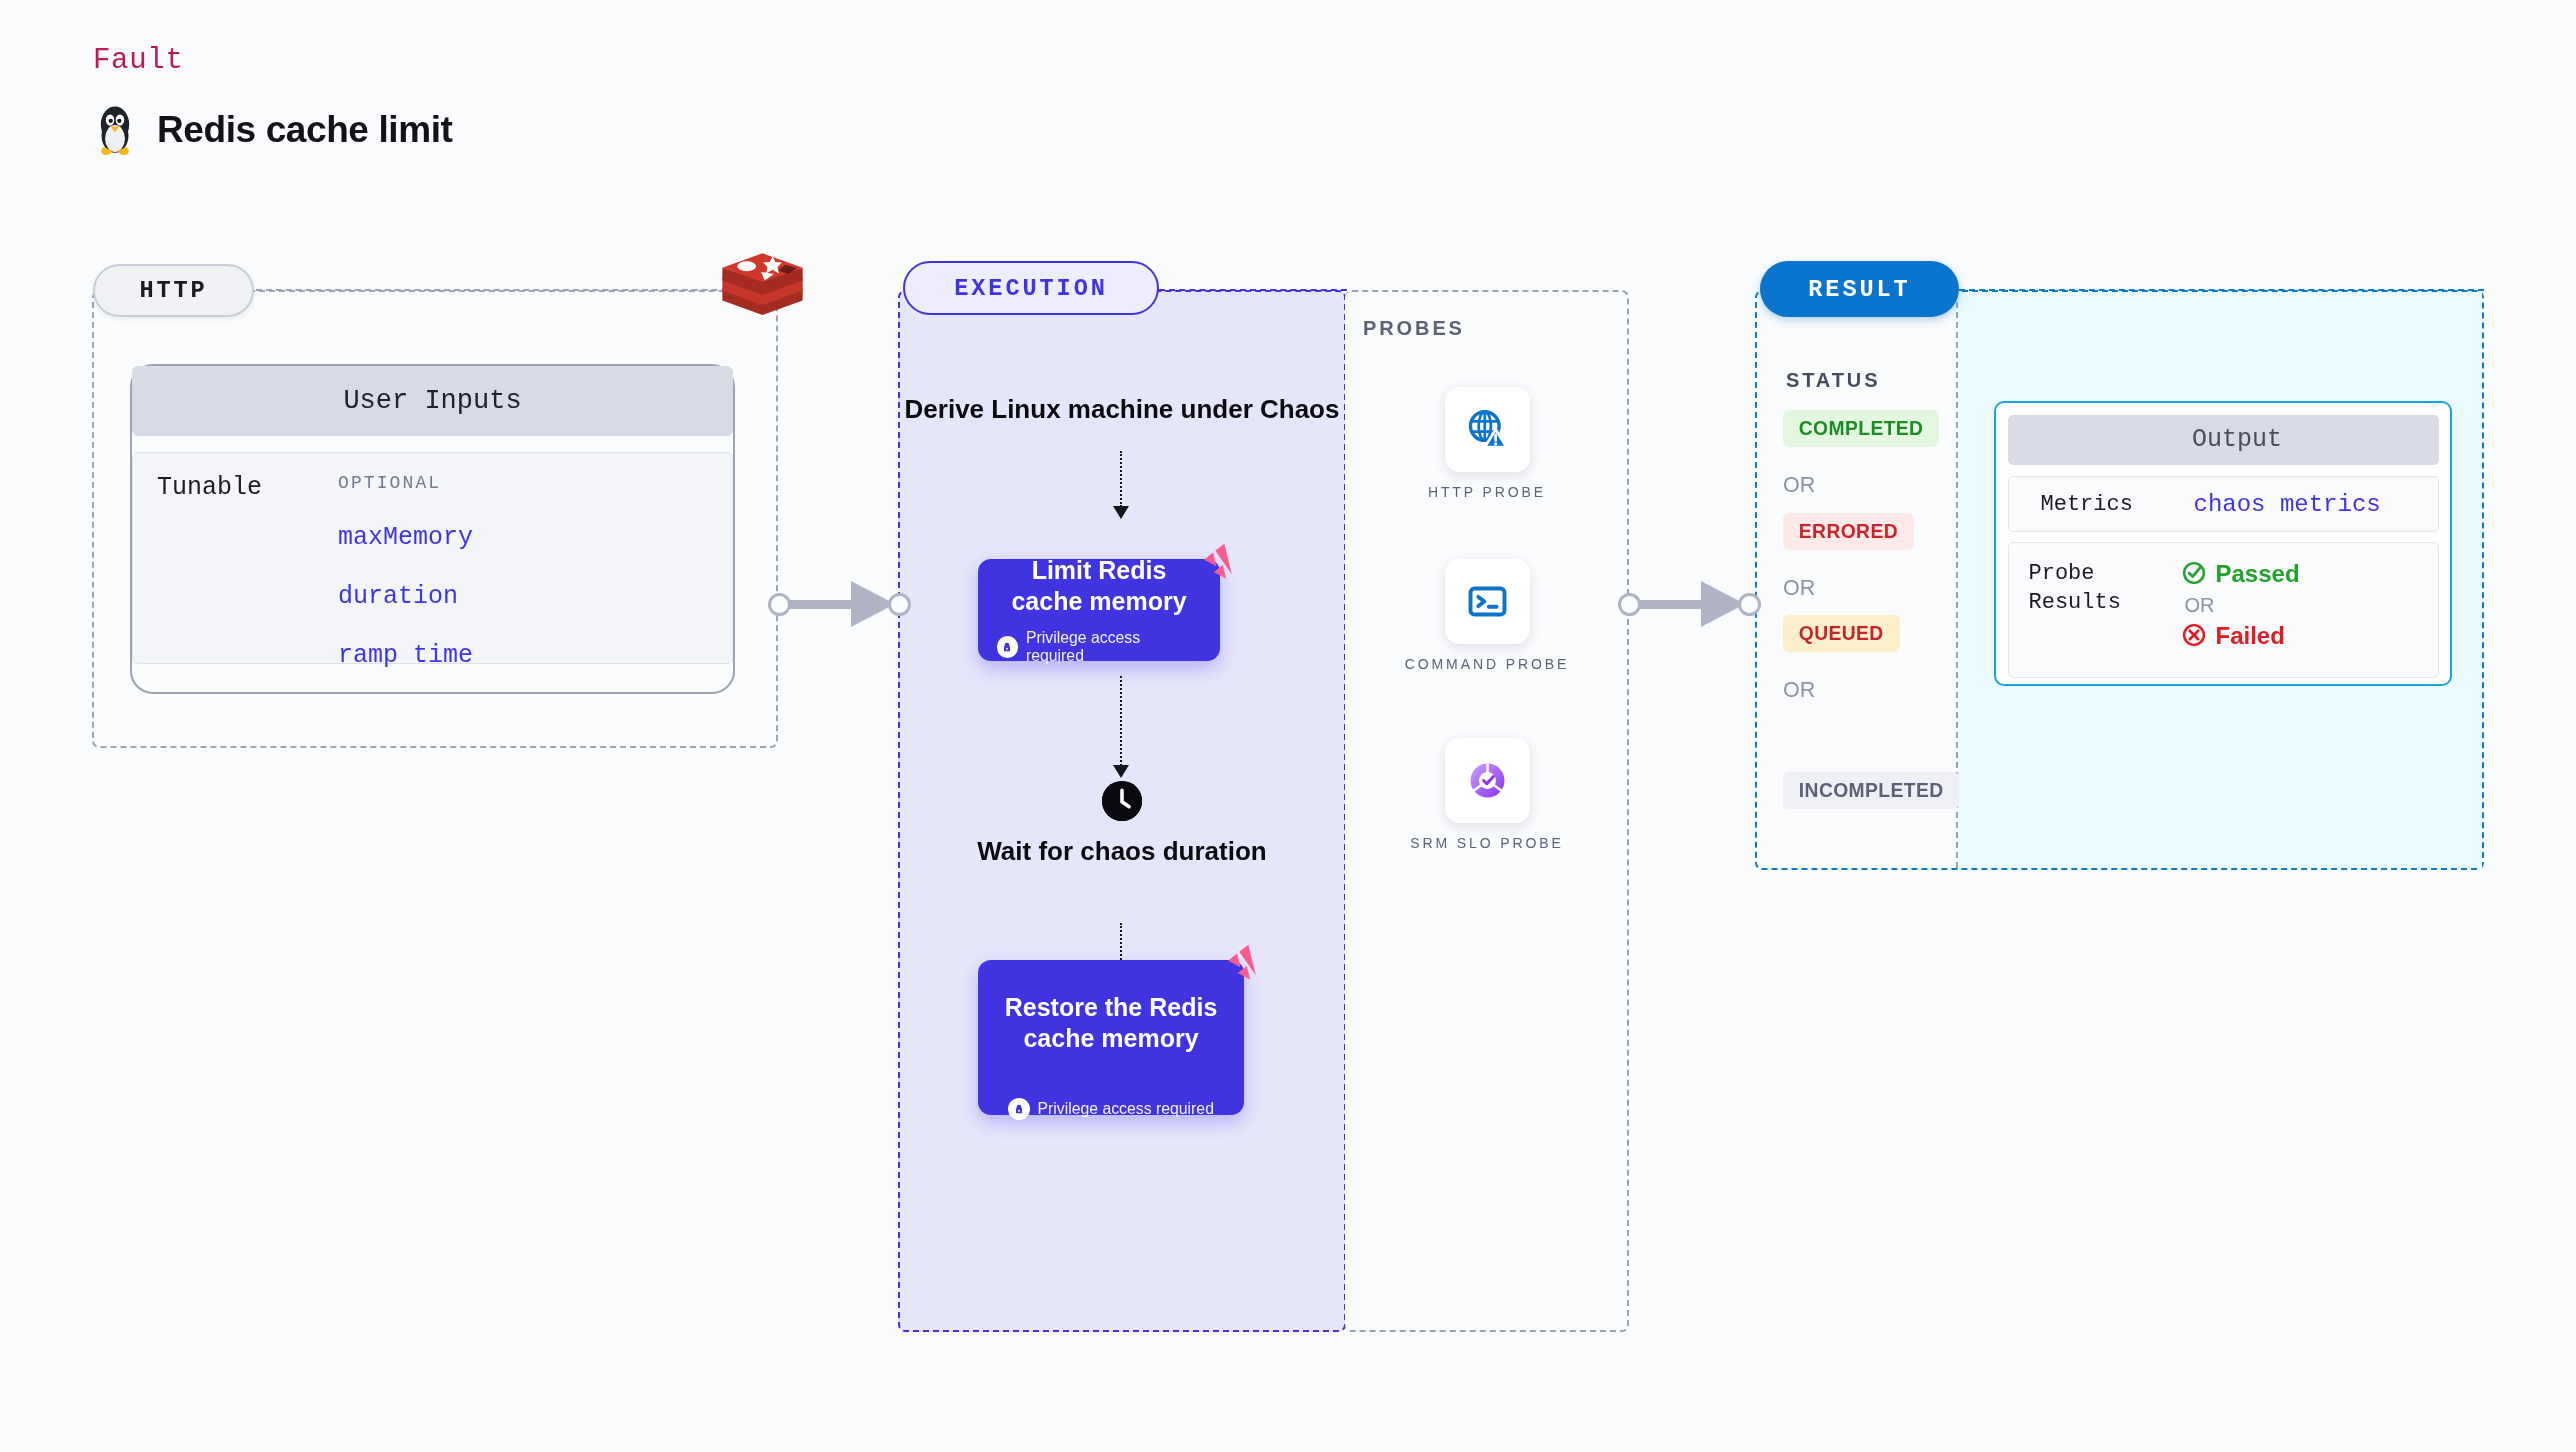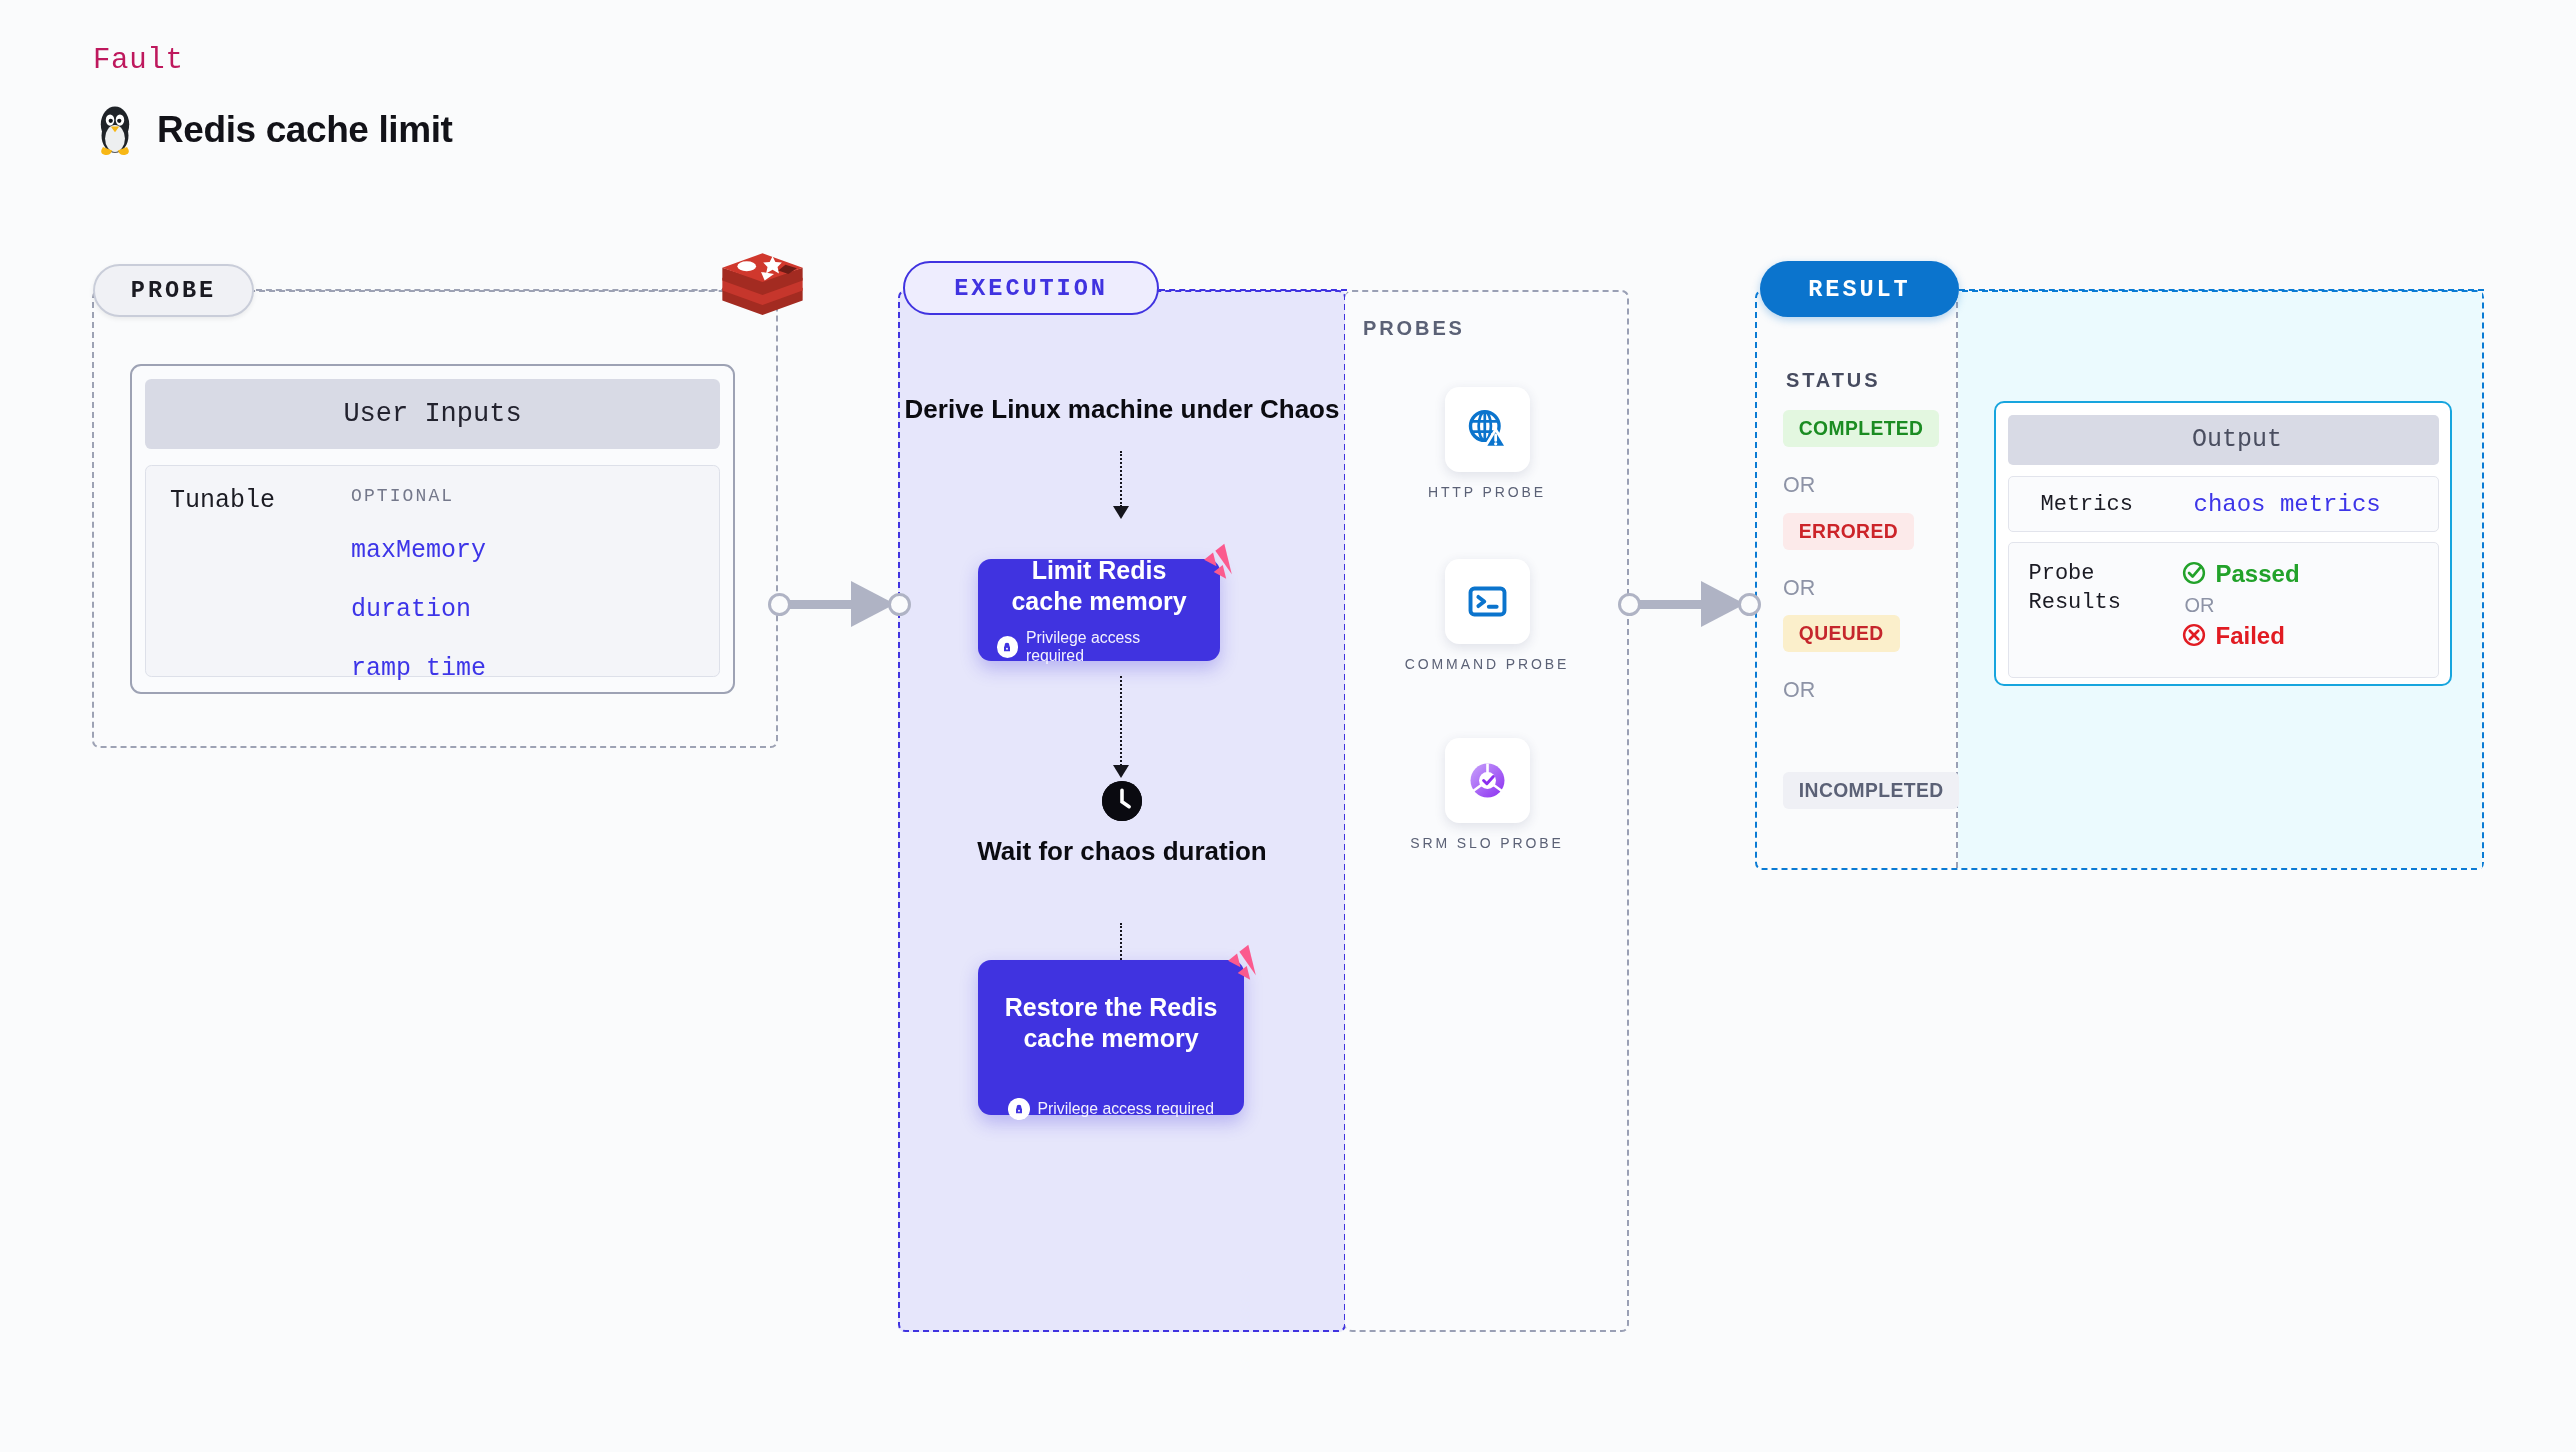--- a/index.html
+++ b/index.html
@@ -33,22 +33,21 @@
     border:2.1px dashed #9DA2B4;background:transparent;}
   #tune-pill{left:93px;top:264px;width:161px;height:53px;
     background:#F0F1F5;border:2.1px solid #C9CDD9;color:#1B1B22;font-size:23.6px;
     box-shadow:0 2.1px 5.7px rgba(0,0,0,.07);}
   #tune-dash-line{position:absolute;left:256px;top:289px;width:501px;height:0;
     border-top:2.1px dashed #9DA2B4;z-index:2;}
   #redis-logo{position:absolute;left:718px;top:249px;width:89px;height:76px;z-index:7;}
 
   #user-inputs-card{
     position:absolute;left:130px;top:364px;width:605px;height:330px;
-    background:#FAFBFD;border:2.1px solid #9DA2B4;border-radius:11px;
-    padding:13px;
+    background:#FAFBFD;border:2.1px solid #9DA2B4;border-radius:23px;
   }
   #user-inputs-header{
     height:70px;background:#D8DAE5;border-radius:6.4px;
     display:flex;align-items:center;justify-content:center;
     font-family:"Liberation Mono",monospace;font-size:27px;color:#22222E;
   }
   #tunable-box{
     margin-top:15.8px;height:212px;background:#F4F5F9;
     border:1.4px solid #DDE0E9;border-radius:6.4px;
     display:flex;padding:20px 0 0 24px;
@@ -168,21 +167,21 @@
         <path d="M14 62 q-6 9 2 11 q8 2 11-6 z" fill="#F7B715"></path>
         <path d="M48 62 q6 9 -2 11 q-8 2 -11-6 z" fill="#F7B715"></path>
       </svg>
     </span>
     <span id="fault-title">Redis cache limit</span>
   </div>
 </div>
 
 <div id="tune-dash-line"></div>
 <div id="tune-region" class="region"></div>
-<div id="tune-pill" class="pill">PROBE</div>
+<div id="tune-pill" class="pill">HTTP</div>
 
 <span id="redis-logo">
   <svg viewBox="0 0 124 106" width="89" height="76">
     <g>
       <path d="M62 72 L118 54 L118 72 L62 92 L6 72 L6 54 Z" fill="#A32B21"></path>
       <path d="M62 58 L118 40 L118 58 L62 78 L6 58 L6 40 Z" fill="#C6362C"></path>
       <path d="M62 44 L118 26 L118 44 L62 64 L6 44 L6 26 Z" fill="#A32B21"></path>
       <path d="M62 6 L118 26 L62 46 L6 26 Z" fill="#D0382D"></path>
       <ellipse cx="40" cy="24" rx="13" ry="7" fill="#fff"></ellipse>
       <path d="M76 10 l4 8 9 1 -6 6 2 9 -9-5 -9 5 2-9 -6-6 9-1 z" fill="#fff"></path>

